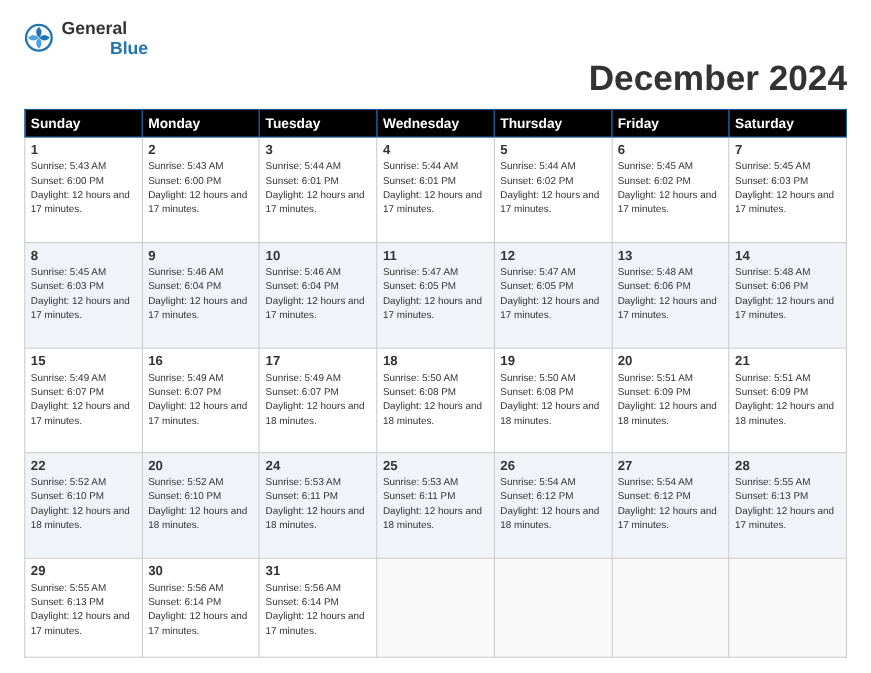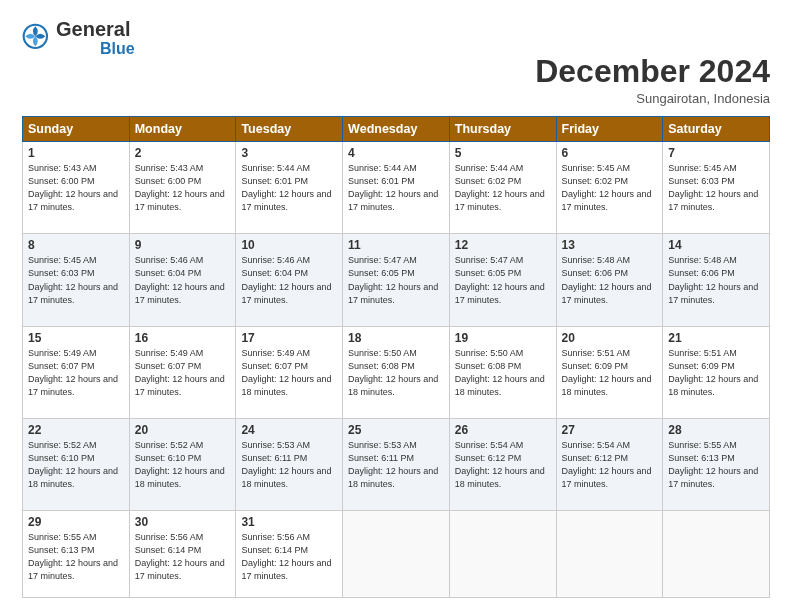--- a/index.html
+++ b/index.html
@@ -27,21 +27,21 @@
       display: flex;
       align-items: center;
       gap: 0px;
     }
     .logo-text {
       display: flex;
       flex-direction: column;
       line-height: 1.1;
     }
     .logo-general {
-      font-size: 20px;
+      font-size: 16px;
       font-weight: bold;
       color: #333;
     }
     .logo-blue {
       font-size: 16px;
       font-weight: bold;
       color: #2274b5;
       margin-left: 44px;
     }
     .logo-icon {
@@ -65,21 +65,21 @@
       margin-top: 2px;
     }
     .calendar {
       flex: 1;
       border: 1px solid #ccc;
       border-collapse: collapse;
       width: 100%;
       table-layout: fixed;
     }
     .calendar th {
-      background: #a16207;
+      background: #000000;
       color: #fff;
       font-size: 12.5px;
       font-weight: bold;
       padding: 5px 5px;
       text-align: left;
       border: 1px solid #1a5e9a;
     }
     .calendar td {
       vertical-align: top;
       border: 1px solid #ccc;
@@ -124,21 +124,20 @@
         <path d="M16 28 Q10 22 16 16 Q22 22 16 28Z" fill="#4ca3dd"></path>
         <path d="M4 16 Q10 10 16 16 Q10 22 4 16Z" fill="#4ca3dd"></path>
       </svg>
       <div class="logo-text">
         <span class="logo-general">General</span>
         <span class="logo-blue">Blue</span>
       </div>
     </div>
     <div class="title-block">
       <div class="month-title">December 2024</div>
-      <div class="subtitle">Sungairotan, Indonesia</div>
     </div>
   </div>
 
   <table class="calendar">
     <thead>
       <tr>
         <th>Sunday</th>
         <th>Monday</th>
         <th>Tuesday</th>
         <th>Wednesday</th>

